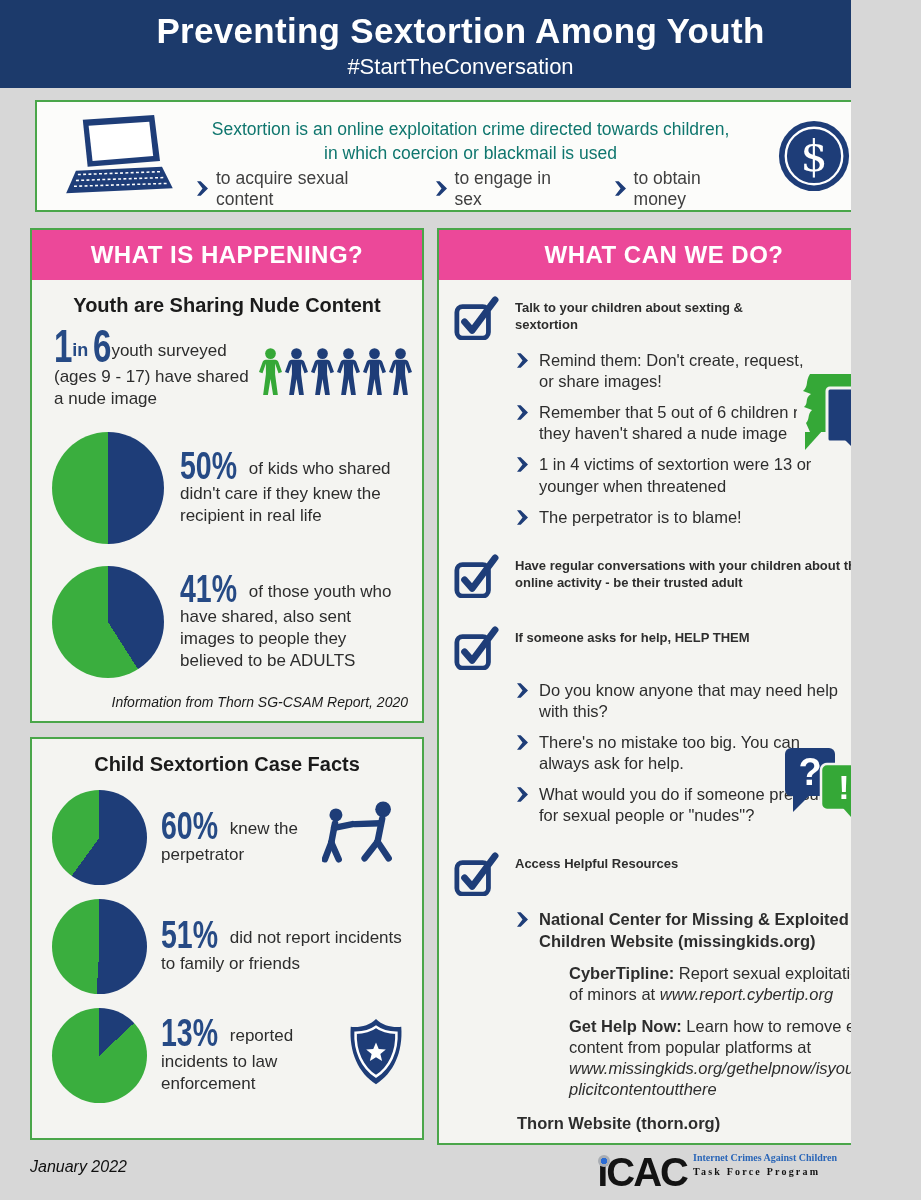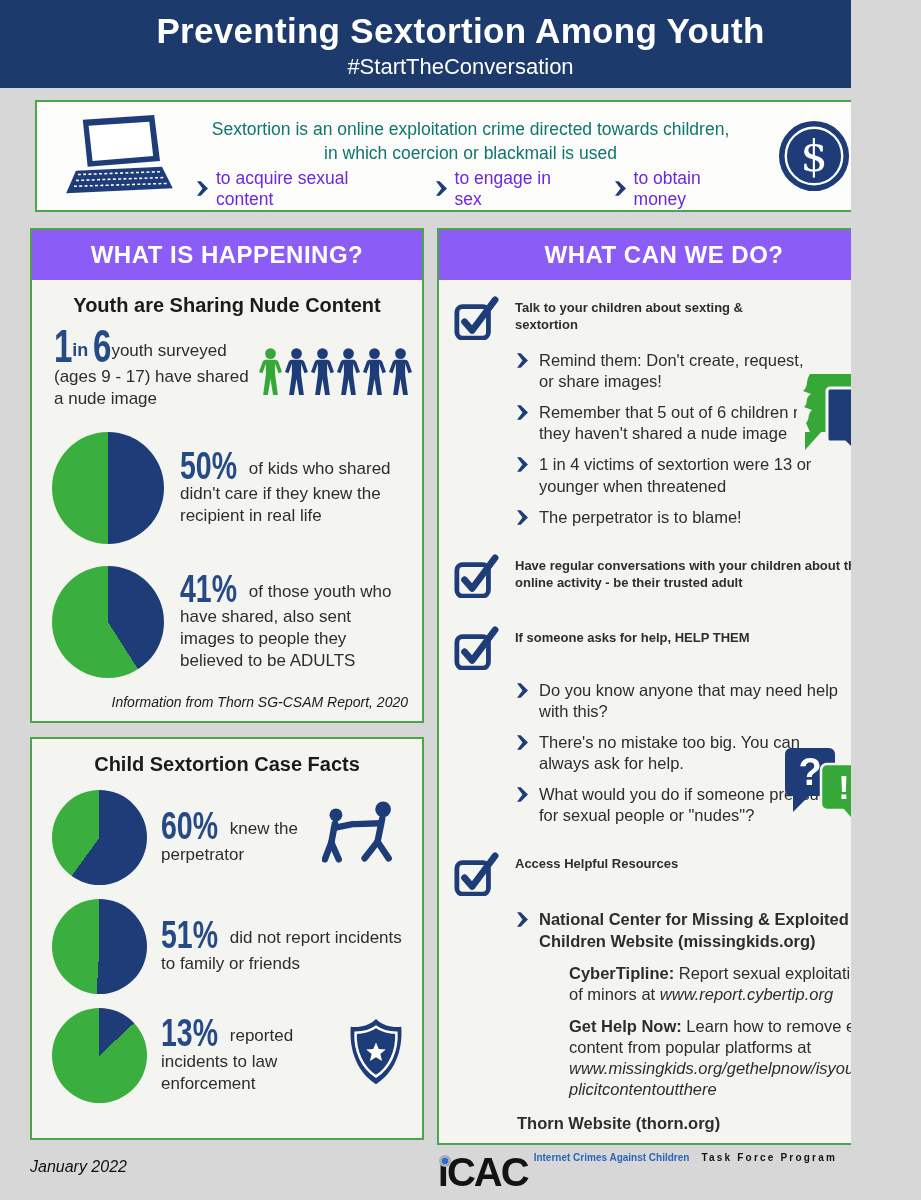--- a/index.html
+++ b/index.html
@@ -10,28 +10,28 @@
   
   .banner { position:absolute; top:0; left:0; width:921px; height:88px; background:#1c3a6b; color:#fff; text-align:center; }
   .banner .title { font-size:35px; font-weight:bold; margin-top:11px; letter-spacing:.3px; }
   .banner .hashtag { font-size:22px; margin-top:3px; font-weight:400; }
 
   
   .def-box { position:absolute; left:35px; top:100px; width:851px; height:112px; background:#fcfcfa; border:2px solid #4aa64a; display:flex; align-items:center; }
   .def-laptop { width:160px; display:flex; justify-content:center; align-items:center; }
   .def-center { flex:1; }
   .def-text { text-align:center; font-size:17.5px; line-height:1.35; color:#0f766e; margin-top:16px; }
-  .def-bullets { display:flex; justify-content:center; gap:46px; margin-top:2px; font-size:17.5px; color:#6d28d9; }
+  .def-bullets { display:flex; justify-content:center; gap:46px; margin-top:2px; font-size:17.5px; color:#404040; }
   .def-bullet { display:flex; align-items:center; gap:8px; }
   .def-coin { width:140px; display:flex; justify-content:center; align-items:center; }
   .chev { flex-shrink:0; }
 
   
   .panel { position:absolute; border:2px solid #4aa64a; background:#f4f4f1; overflow:hidden; }
-  .panel-header { height:50px; background:#8b5cf6; color:#fff; display:flex; align-items:center; justify-content:center; font-size:24px; font-weight:bold; letter-spacing:.5px; }
+  .panel-header { height:50px; background:#ec4899; color:#fff; display:flex; align-items:center; justify-content:center; font-size:24px; font-weight:bold; letter-spacing:.5px; }
 
   #panel-happening { left:30px; top:228px; width:394px; height:495px; }
   #panel-facts     { left:30px; top:737px; width:394px; height:403px; }
   #panel-cando     { left:437px; top:228px; width:454px; height:917px; }
 
   .sec-title { font-size:20px; font-weight:bold; text-align:center; color:#1b1b1b; margin-top:14px; }
 
   
   .stat-row { display:flex; padding:10px 10px 0 22px; }
   .stat-text { width:218px; font-size:17px; line-height:1.3; }
@@ -71,21 +71,21 @@
   .res-sub b { font-weight:bold; } .res-sub i { font-style:italic; }
   .w-330 { width:330px; }
   .faces-icon { position:absolute; right:8px; top:88px; }
   .bubbles-icon { position:absolute; right:16px; top:468px; }
 
   
   .date { position:absolute; left:30px; bottom:24px; font-style:italic; font-size:16px; color:#101010; }
   .logo { position:absolute; right:14px; bottom:8px; display:flex; align-items:flex-start; gap:6px;margin-top:32px; }
   .icac { position:relative; font-size:40px; font-weight:bold; color:#131313; letter-spacing:-2px; line-height:1; }
   .globe { position:absolute; left:1px; top:3px; width:12px; height:12px; border-radius:50%; background:radial-gradient(circle at 50% 50%, #2a6bd4 0 38%, #a9adb3 40% 100%); }
-  .logo-lines { display:flex; flex-direction:row; gap:12px; padding-bottom:4px; }
+  .logo-lines { display:flex; flex-direction:column; gap:3px; padding-bottom:4px;font-family:Liberation Serif, serif; }
   .logo-line1 { color:#2a66b8; font-size:10px; font-weight:bold; }
   .logo-line2 { color:#131313; font-size:10px; font-weight:bold; letter-spacing:2.2px; }
 </style>
 </head>
 <body>
 
 <svg width="0" height="0" style="position:absolute">
   <defs>
     <symbol id="psn" viewBox="0 0 30 62">
       <circle cx="15" cy="7" r="7"></circle>

